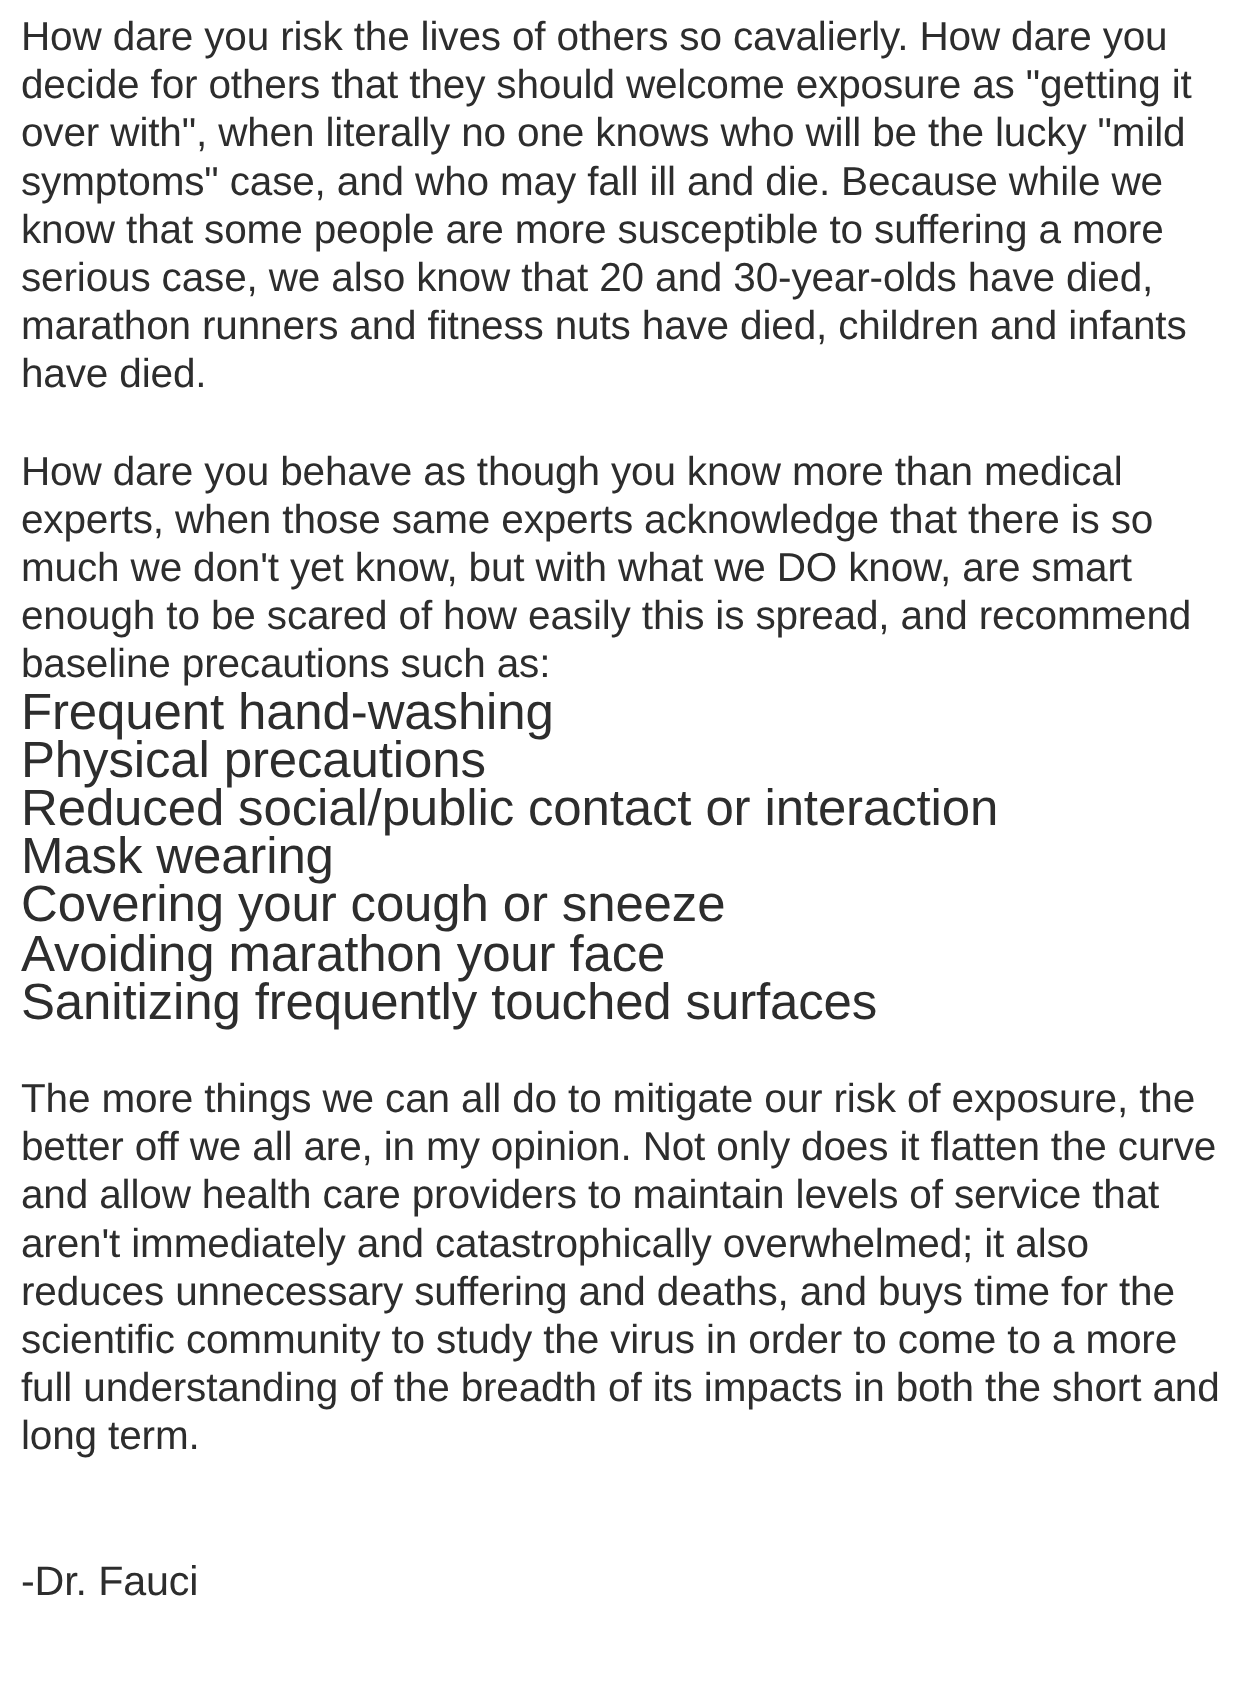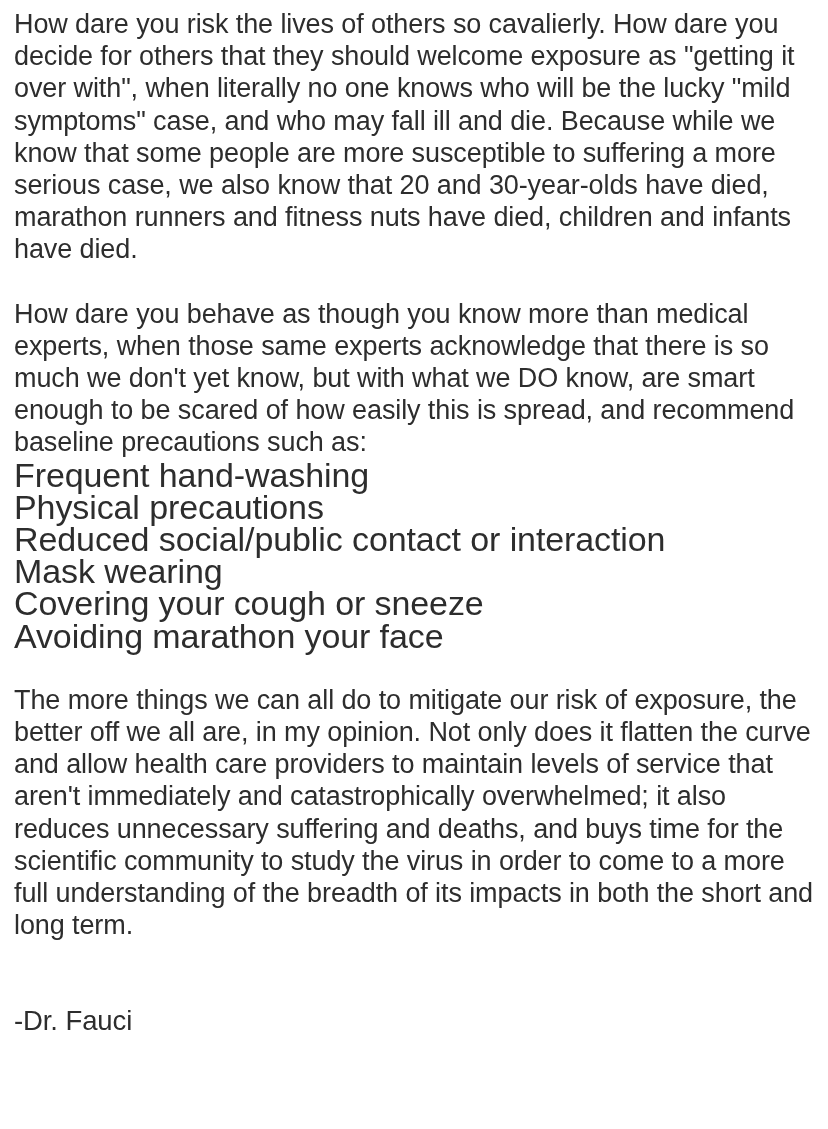--- a/index.html
+++ b/index.html
@@ -62,20 +62,21 @@
 
   <p class="para">How dare you behave as though you know more than medical experts, when those same experts acknowledge that there is so much we don't yet know, but with what we DO know, are smart enough to be scared of how easily this is spread, and recommend baseline precautions such as:</p>
 
   <ul class="list">
     <li>Frequent hand-washing</li>
     <li>Physical precautions</li>
     <li>Reduced social/public contact or interaction</li>
     <li>Mask wearing</li>
     <li>Covering your cough or sneeze</li>
     <li>Avoiding marathon your face</li>
+    <li>Sanitizing frequently touched surfaces</li>
   </ul>
 
   <div class="spacer"></div>
 
   <p class="para">The more things we can all do to mitigate our risk of exposure, the better off we all are, in my opinion. Not only does it flatten the curve and allow health care providers to maintain levels of service that aren't immediately and catastrophically overwhelmed; it also reduces unnecessary suffering and deaths, and buys time for the scientific community to study the virus in order to come to a more full understanding of the breadth of its impacts in both the short and long term.</p>
 
   <div class="spacer"></div>
 
 
   <div class="spacer"></div>

